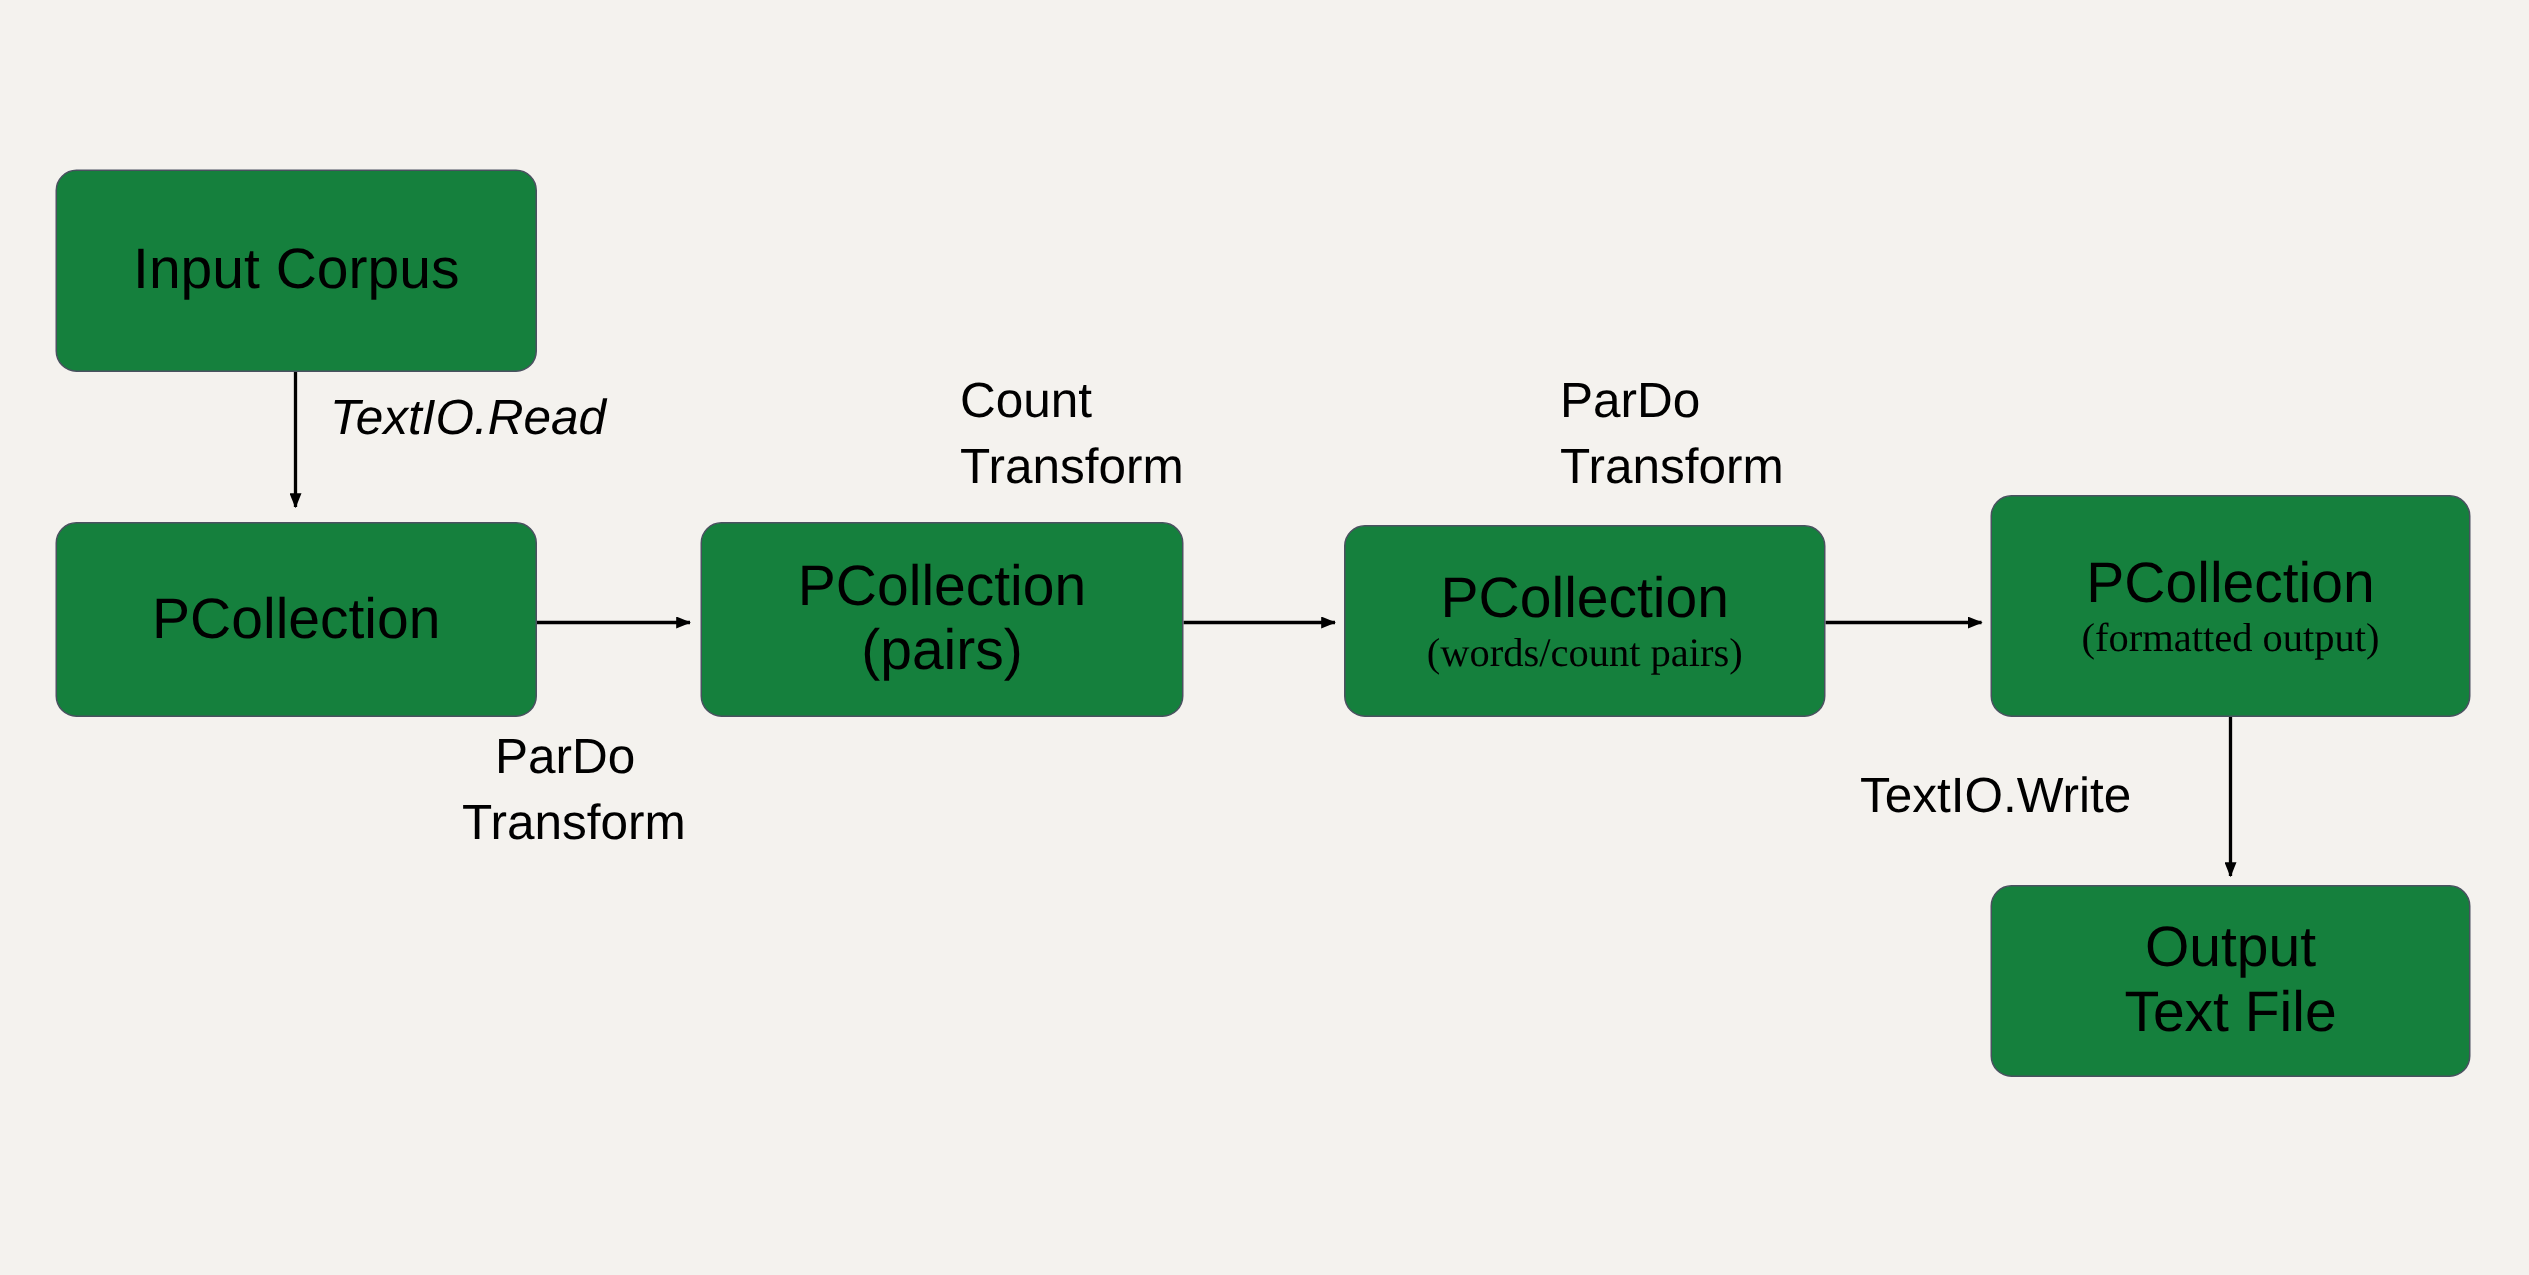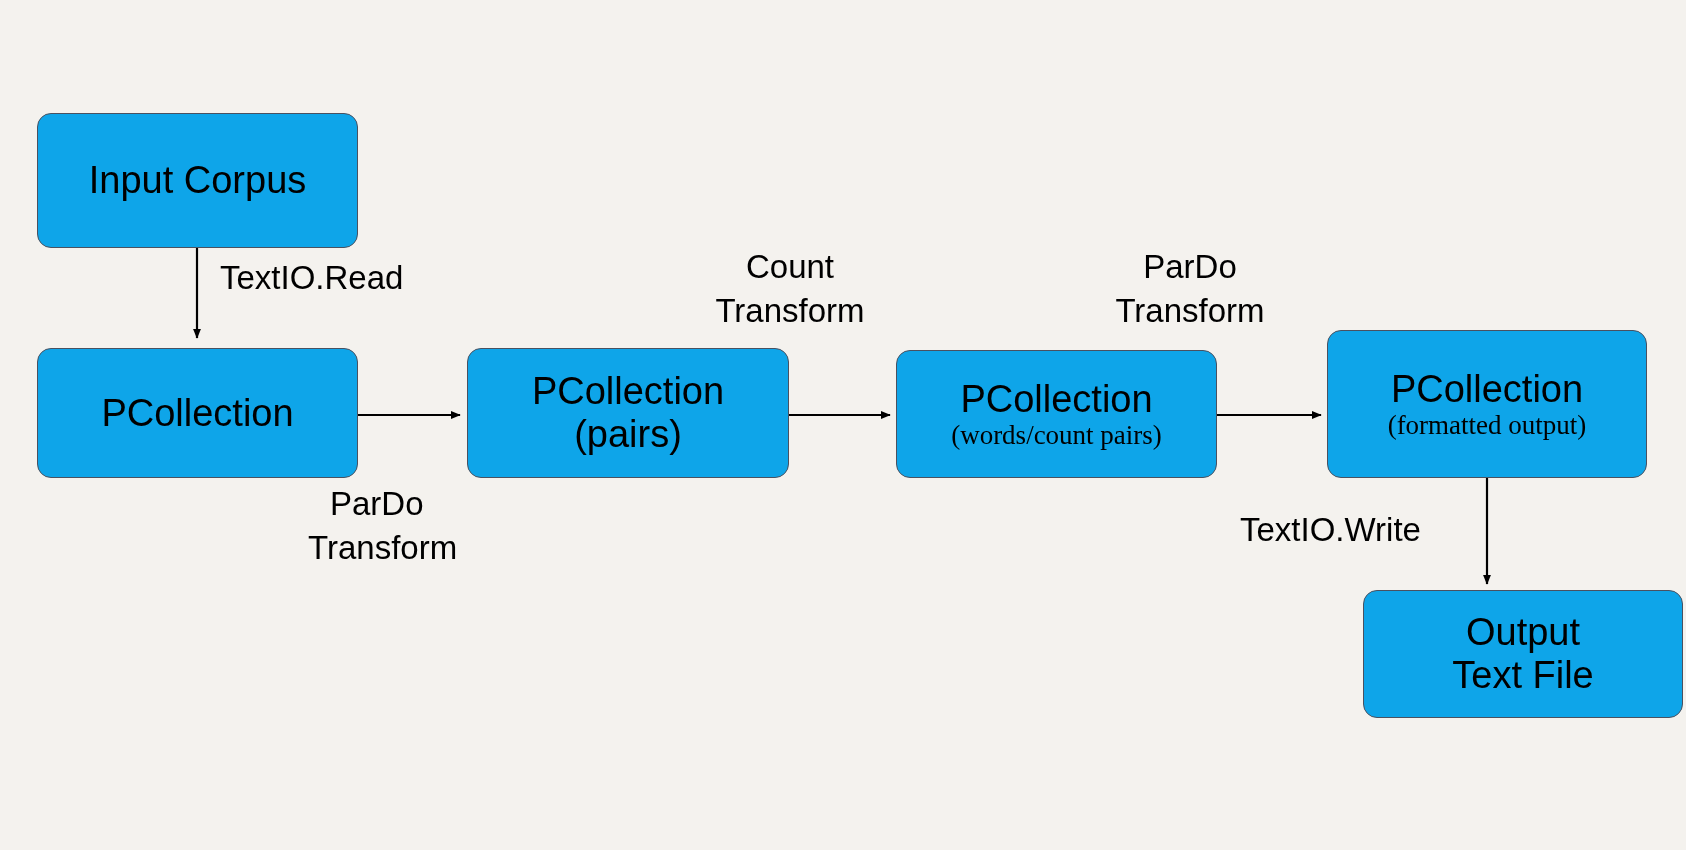--- a/index.html
+++ b/index.html
@@ -11,21 +11,21 @@
     position: relative;
     width: 1686px;
     height: 850px;
     background: #f4f2ee;
     font-family: "Liberation Sans", sans-serif;
     overflow: hidden;
   }
   .node {
     position: absolute;
     box-sizing: border-box;
-    background: #0ea5e9;
+    background: #15803d;
     border: 1.6px solid #4a5160;
     border-radius: 14px;
     display: flex;
     flex-direction: column;
     align-items: center;
     justify-content: center;
     color: #000;
     line-height: 1.12;
     text-align: center;
   }
@@ -39,21 +39,20 @@
   }
   .node.small-sub .line2 {
     font-size: 27px;
     font-family: Liberation Serif, serif;
   }
   .edge-label {
     position: absolute;
     font-size: 33px;
     color: #000;
     line-height: 1.33;
-    text-align: center;
     white-space: nowrap;
   }
   .edge-label.left-align {
     text-align: left;
   }
   svg.edges {
     position: absolute;
     left: 0;
     top: 0;
     width: 1686px;
@@ -101,26 +100,26 @@
   <div class="node small-sub" style="left:896px; top:350px; width:321px; height:128px;">
     <span class="line1">PCollection</span>
     <span class="line2">(words/count pairs)</span>
   </div>
 
   <div class="node small-sub" style="left:1327px; top:330px; width:320px; height:148px;">
     <span class="line1">PCollection</span>
     <span class="line2">(formatted output)</span>
   </div>
 
-  <div class="node" style="left:1327px; top:590px; width:320px; height:128px;margin-left:36px;">
+  <div class="node" style="left:1327px; top:590px; width:320px; height:128px;">
     <span class="line1">Output</span>
     <span class="line2">Text File</span>
   </div>
 
-  <div class="edge-label left-align" style="left:220px; top:256px;">
+  <div class="edge-label left-align" style="left:220px; top:256px;font-style:italic;">
     <div>TextIO.Read</div>
   </div>
 
   <div class="edge-label" style="left:330px; top:482px; text-align:left;">
     <div>ParDo</div>
     <div style="margin-left:-22px;">Transform</div>
   </div>
 
   <div class="edge-label" style="left:640px; top:245px; width:300px;">
     <div>Count</div>

